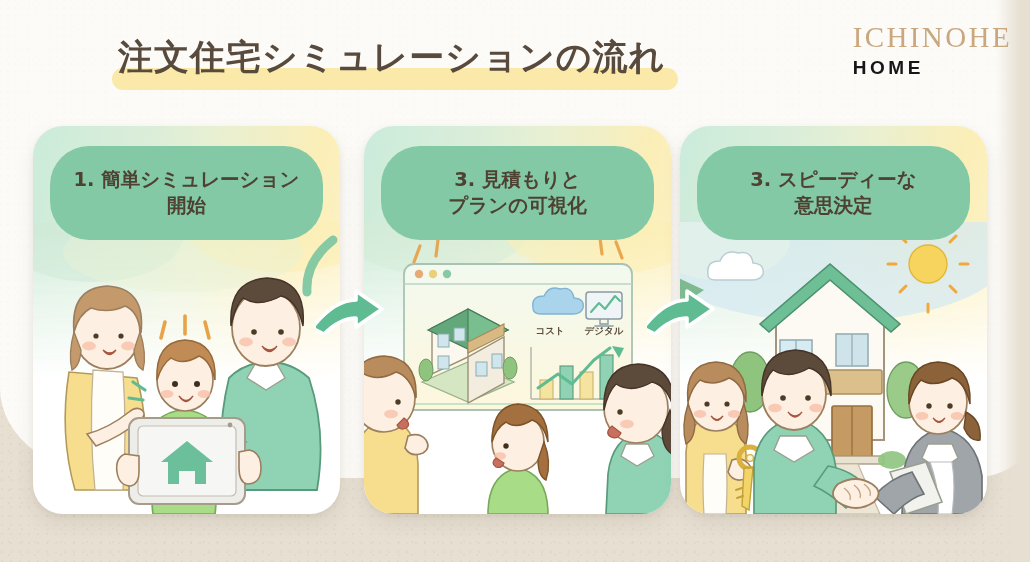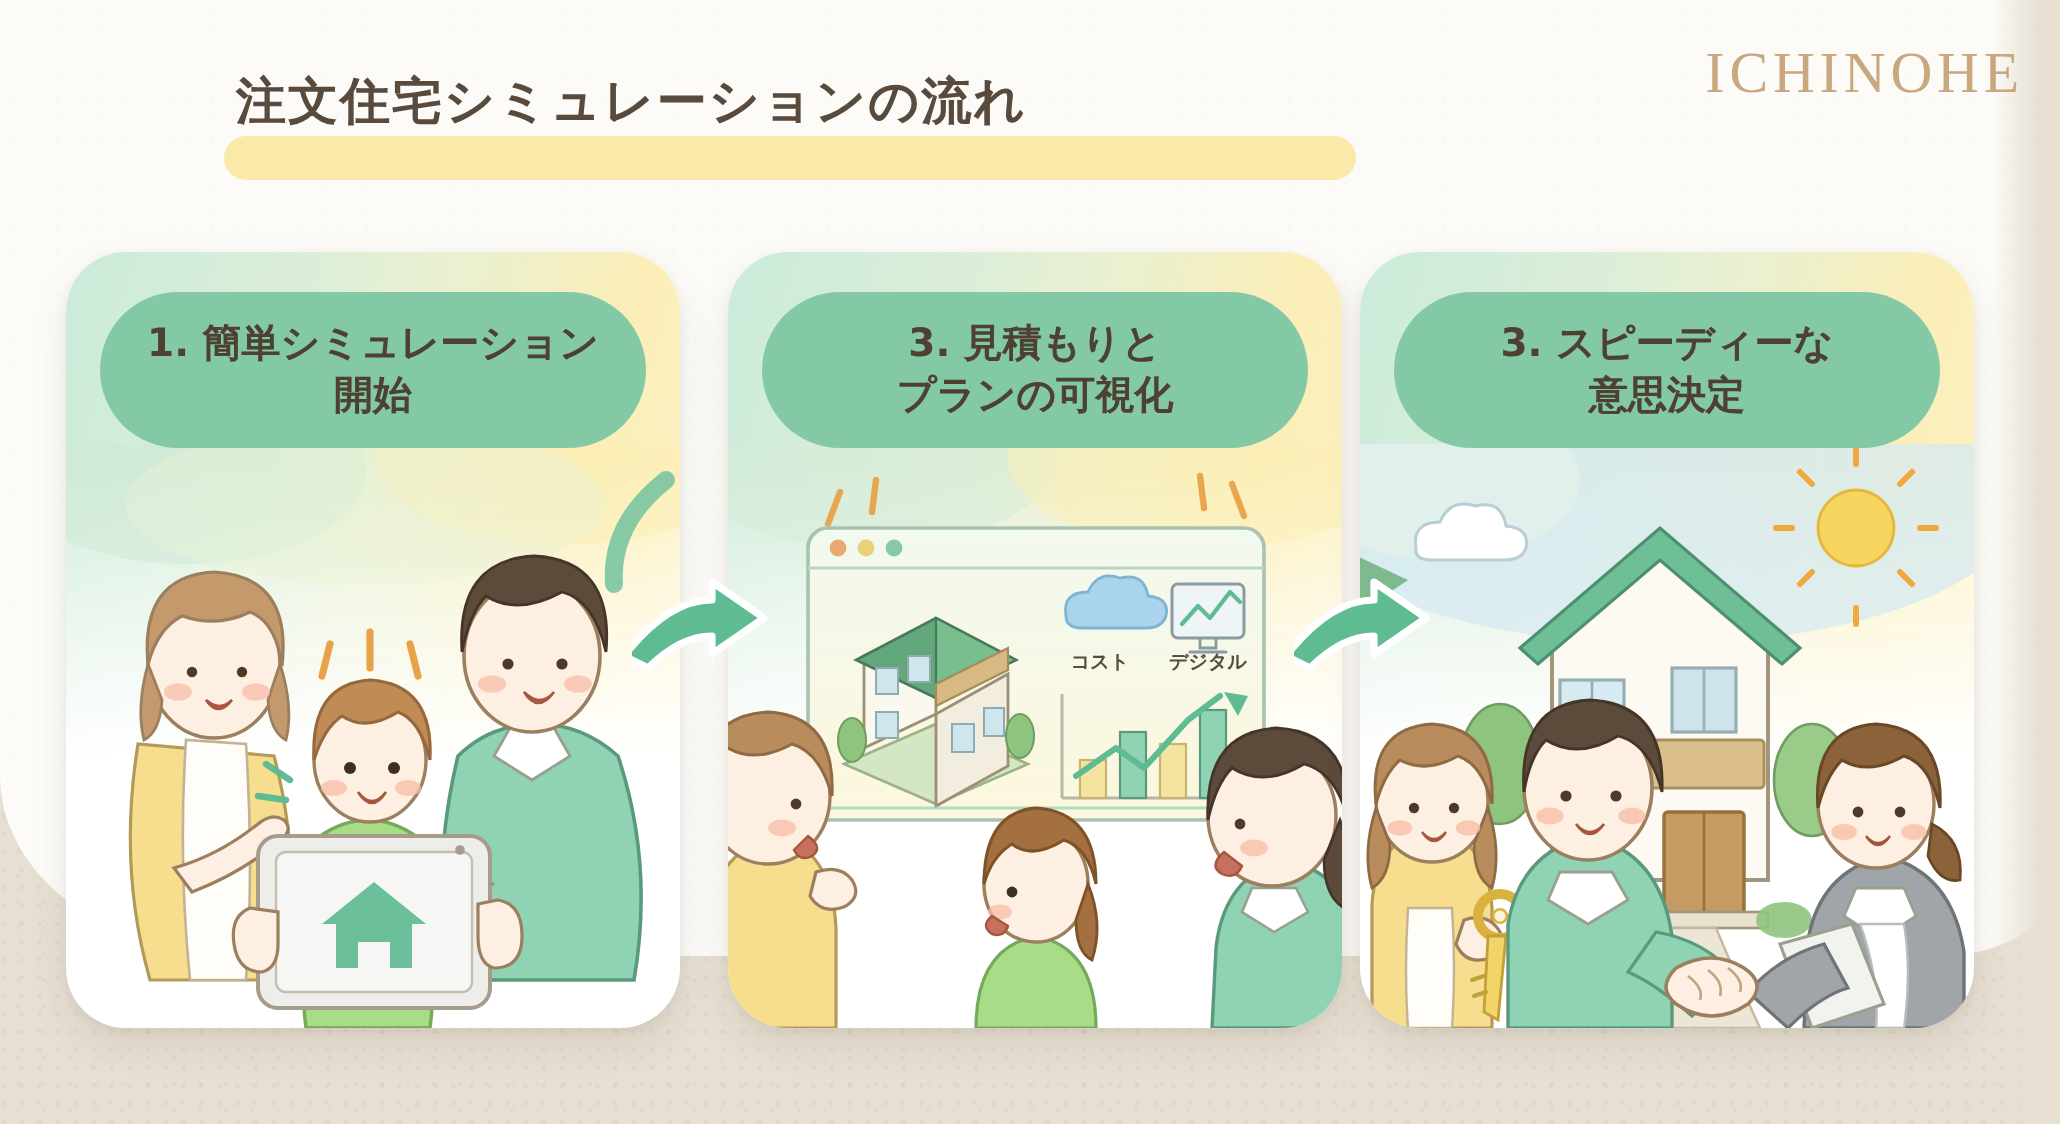--- a/index.html
+++ b/index.html
@@ -46,21 +46,21 @@
   
   .title-wrap{
     position:absolute; left:118px; top:34px; z-index:5;
   }
   .title-hl{
     position:absolute; left:-6px; top:34px;
     width:566px; height:22px;
     background:#FAE9A8; border-radius:11px; z-index:-1;
   }
   .title{
-    font-size:25px; font-weight:bold; color:#584a3c;
+    font-size:35px; font-weight:bold; color:#584a3c;
     letter-spacing:1px; white-space:nowrap;
     font-family:"DejaVu Sans","Liberation Sans",sans-serif;
   }
   .logo{
     position:absolute; right:18px; top:22px; z-index:5;
   }
   .logo-main{
     font-family:"Liberation Serif","DejaVu Serif",serif;
     font-size:29px; letter-spacing:2.4px; color:#C9A77F; line-height:1.05;
   }
@@ -80,21 +80,21 @@
   #card3{ left:680px; }
   .card-bgwash{
     position:absolute; left:0; top:0; width:100%; height:255px;
     background:
       linear-gradient(105deg, #c9ead8 0%, #d6edd9 26%, #e9f0cf 52%, #fbeeb4 78%, #fdf3c8 100%);
     opacity:.95;
     -webkit-mask-image:linear-gradient(to bottom, #000 0%, #000 42%, rgba(0,0,0,.55) 66%, rgba(0,0,0,0) 100%);
     mask-image:linear-gradient(to bottom, #000 0%, #000 42%, rgba(0,0,0,.55) 66%, rgba(0,0,0,0) 100%);
   }
   .card-pill{
-    position:absolute; left:17px; top:20px; width:273px; height:78px;
+    position:absolute; left:17px; top:20px; width:273px; height:94px;
     background:#83C9A6; border-radius:39px;
     display:flex; align-items:center; justify-content:center;
     text-align:center; color:#4e4132; z-index:3;
     font-size:19.5px; font-weight:bold; line-height:1.33;
     font-family:"DejaVu Sans","Liberation Sans",sans-serif;
     white-space:pre-line;
     padding:0 8px;
   }
   .scene{ position:absolute; left:0; top:96px; width:307px; height:292px; z-index:2; }
 
@@ -115,20 +115,21 @@
   <div class="bg-right-strip"></div>
 </div>
 
 <div class="title-wrap">
   <div class="title-hl"></div>
   <div class="title">注文住宅シミュレーションの流れ</div>
 </div>
 
 <div class="logo">
   <div class="logo-main">ICHINOHE</div>
+  <div class="logo-sub">HOME</div>
 </div>
 
 <div class="card" id="card1">
   <div class="card-bgwash"></div>
   <div class="card-pill">1. 簡単シミュレーション
 開始</div>
   <div class="scene">
     <svg viewBox="0 0 307 292" width="307" height="292" aria-hidden="true">
       <defs>
         <linearGradient id="wash1" x1="0" y1="0" x2="1" y2="1">

